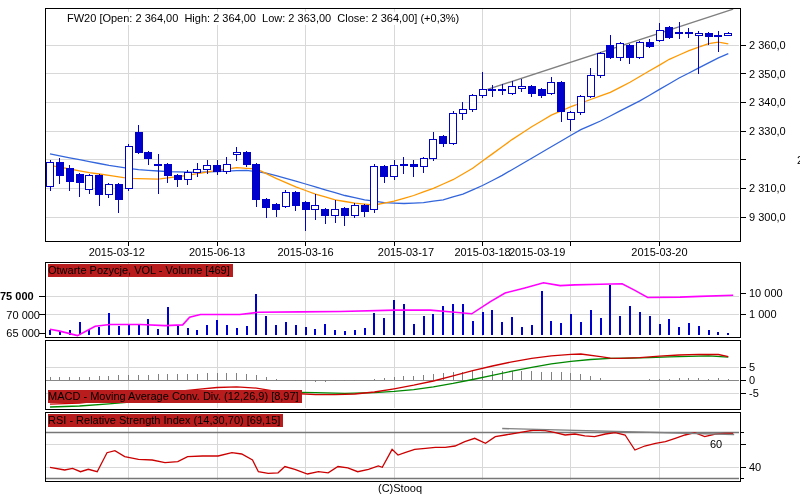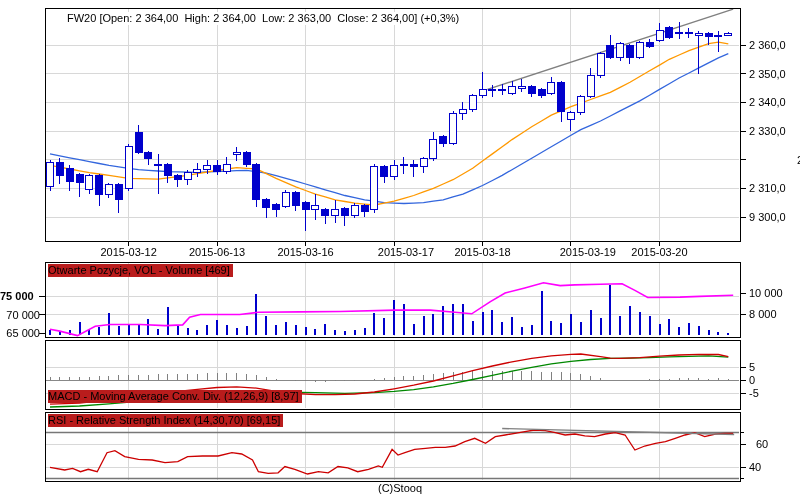--- a/index.html
+++ b/index.html
@@ -385,31 +385,31 @@
   <div class="lbl hdr" style="left:48px;top:414px;">RSI - Relative Strength Index (14,30,70) [69,15]</div>
   <div class="lbl footer">(C)Stooq</div>
   <div id="labels">
       <div class="lbl " style="left: 749px; top: 39px;">2 360,0</div>
       <div class="lbl " style="left: 749px; top: 67.667px;">2 350,0</div>
       <div class="lbl " style="left: 749px; top: 96.334px;">2 340,0</div>
       <div class="lbl " style="left: 749px; top: 125.001px;">2 330,0</div>
       <div class="lbl " style="left: 749px; top: 153.668px; margin-left: 48px;">2 320,0</div>
       <div class="lbl " style="left: 749px; top: 182.335px;">2 310,0</div>
       <div class="lbl " style="left: 749px; top: 211.002px;">9 300,0</div>
-      <div class="lbl " style="left: 88.64px; top: 246px; width: 80px; text-align: center;">2015-03-12</div>
+      <div class="lbl " style="left: 88.64px; top: 246px; width: 80px; text-align: left;">2015-03-12</div>
       <div class="lbl " style="left: 177.11px; top: 246px; width: 80px; text-align: center;">2015-06-13</div>
       <div class="lbl " style="left: 265.58px; top: 246px; width: 80px; text-align: center;">2015-03-16</div>
       <div class="lbl " style="left: 354.05px; top: 246px; width: 80px; text-align: right;">2015-03-17</div>
       <div class="lbl " style="left: 442.52px; top: 246px; width: 80px; text-align: center;">2015-03-18</div>
-      <div class="lbl " style="left: 536px; top: 246px; width: 80px; text-align: right;">2015-03-19</div>
+      <div class="lbl " style="left: 509px; top: 246px; width: 80px; text-align: left;">2015-03-19</div>
       <div class="lbl " style="left: 619.46px; top: 246px; width: 80px; text-align: center;">2015-03-20</div>
       <div class="lbl " style="left: 0px; top: 290px; width: 40px; text-align: left; font-weight: bold;">75 000</div>
       <div class="lbl " style="left: 0px; top: 308.5px; width: 40px; text-align: right;">70 000</div>
       <div class="lbl " style="left: 0px; top: 327px; width: 40px; text-align: right;">65 000</div>
       <div class="lbl " style="left: 749px; top: 287px;">10 000</div>
-      <div class="lbl " style="left: 749px; top: 308px;">8 000</div>
+      <div class="lbl " style="left: 749px; top: 308px;">1 000</div>
       <div class="lbl " style="left: 749px; top: 361px;">5</div>
       <div class="lbl " style="left: 749px; top: 374px;">0</div>
       <div class="lbl " style="left: 749px; top: 387px;">-5</div>
-      <div class="lbl " style="left: 756px; top: 438px;">60</div>
+      <div class="lbl " style="left: 710px; top: 438px;">60</div>
       <div class="lbl " style="left: 749px; top: 461px;">40</div>
     </div>
 </div>
 
 </body></html>

